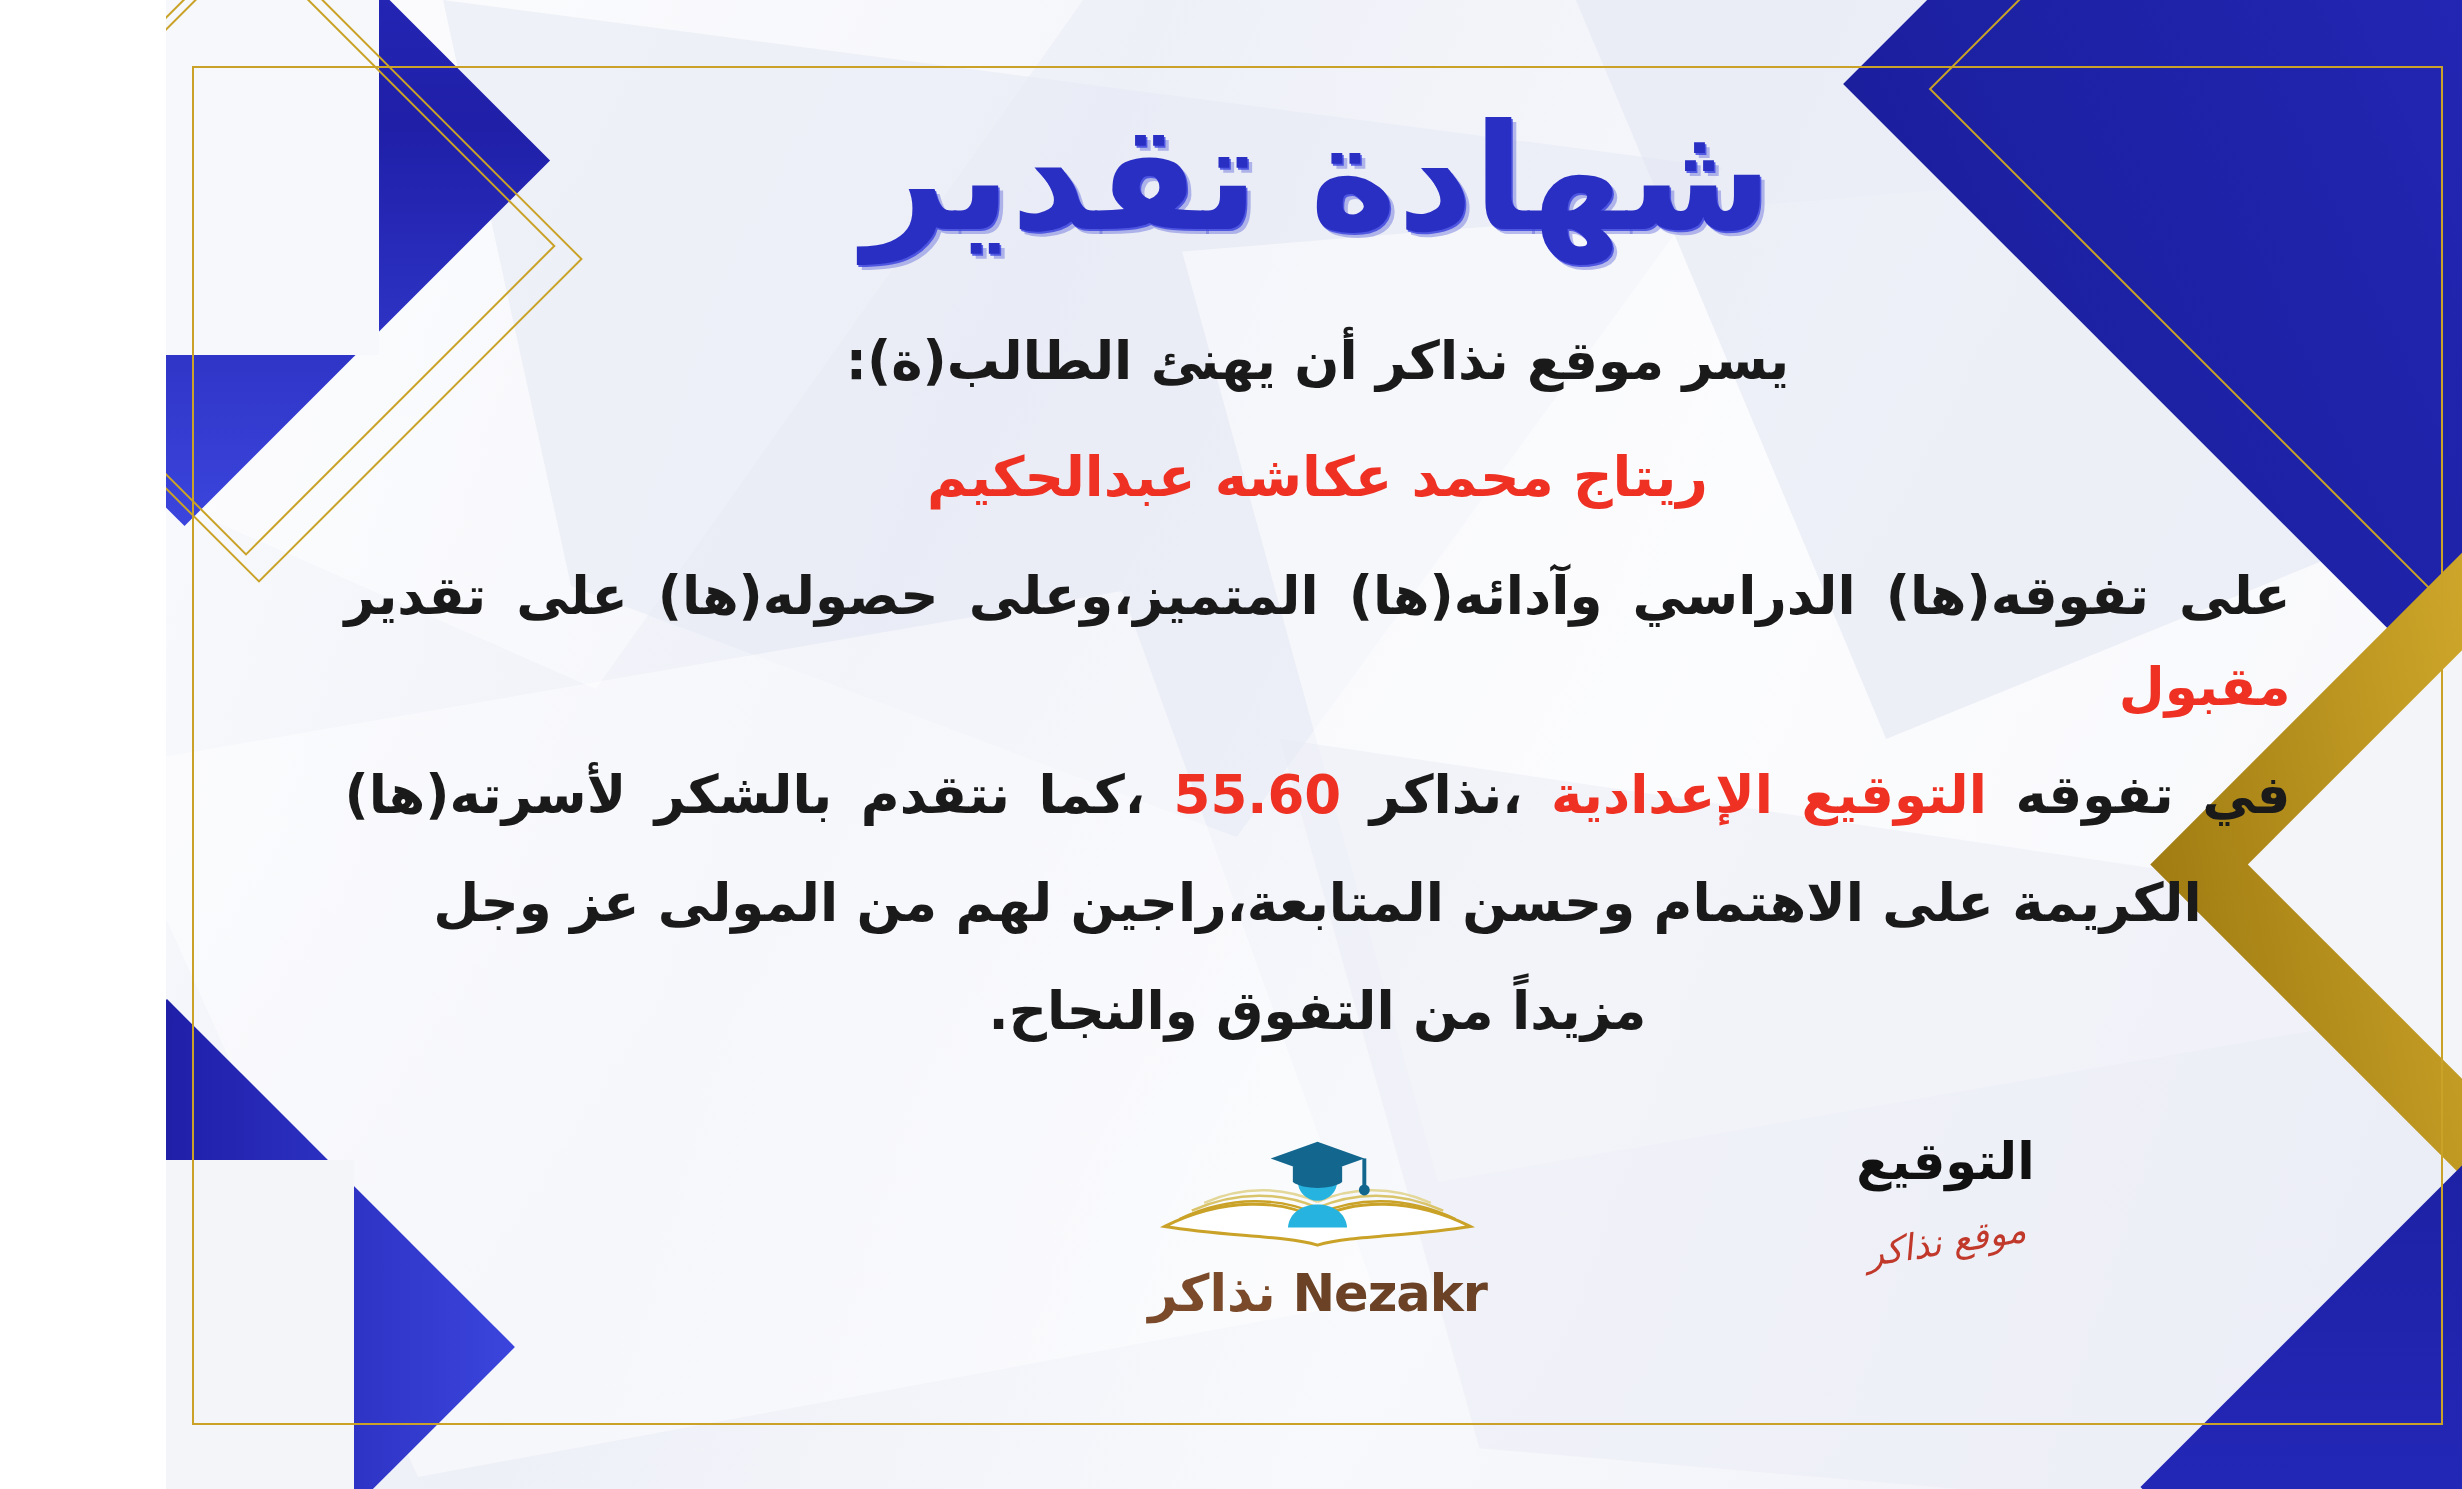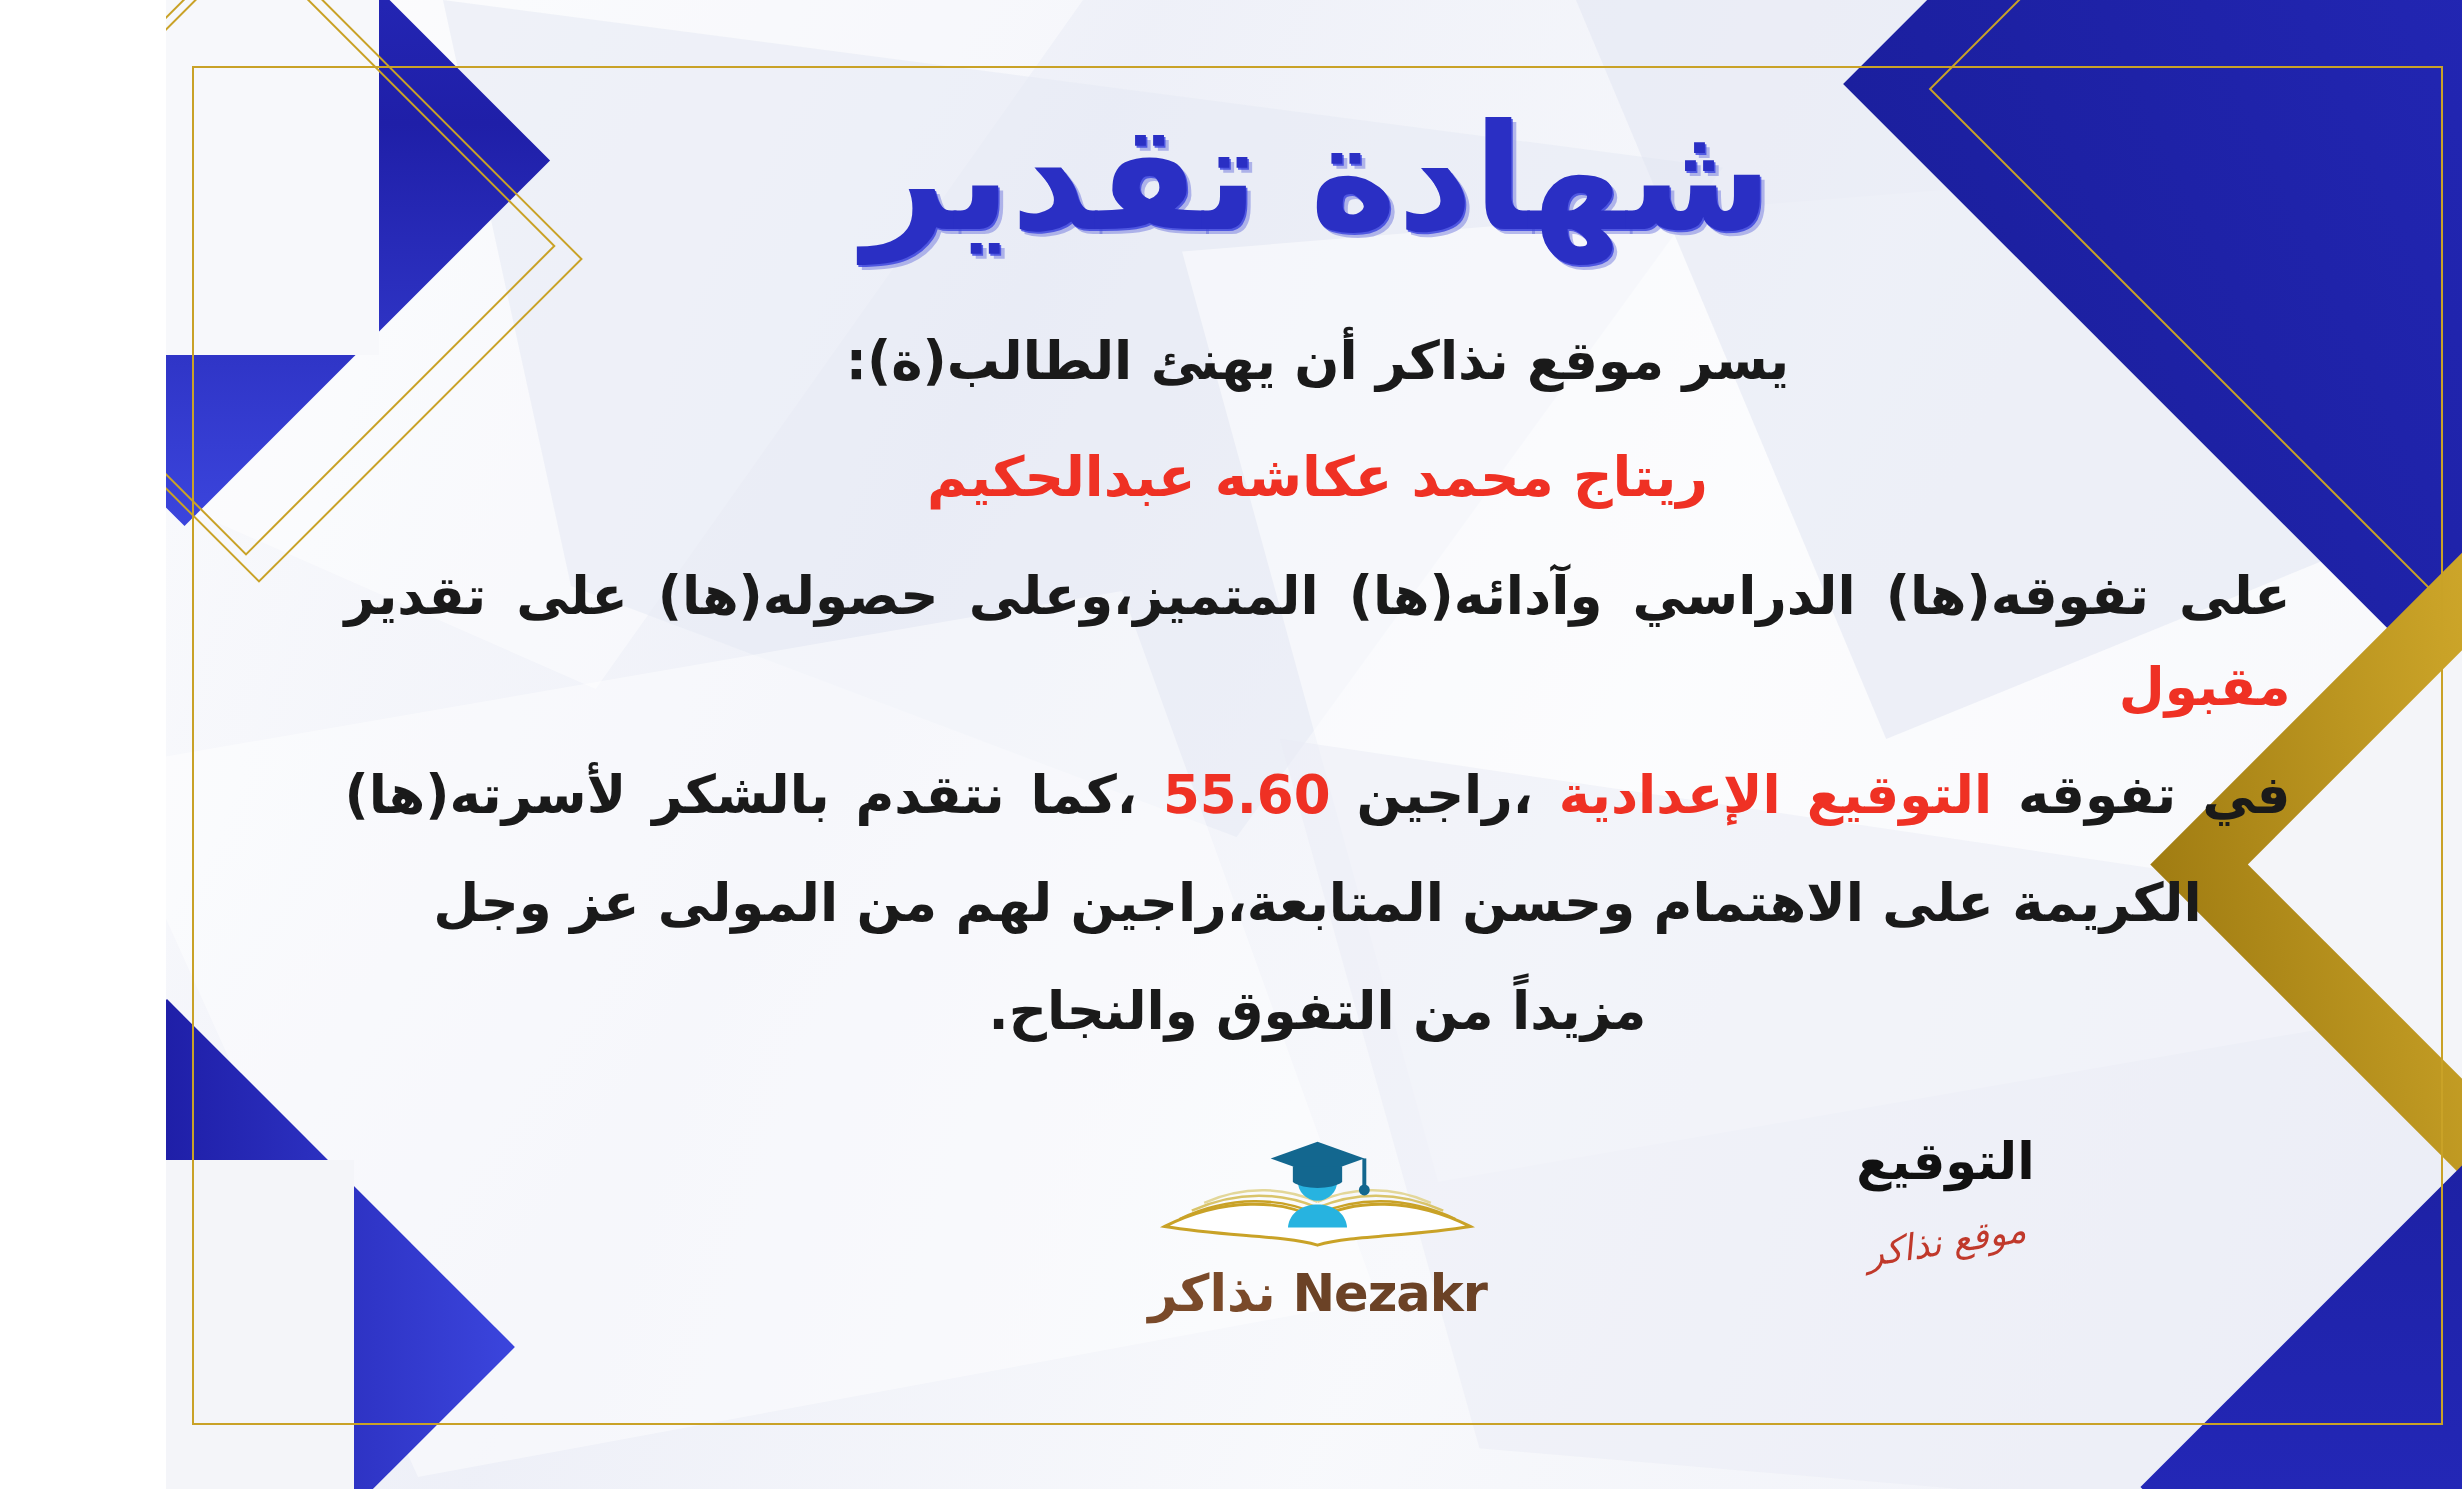--- a/index.html
+++ b/index.html
@@ -276,21 +276,21 @@
       <div class="student-name">ريتاج محمد عكاشه عبدالحكيم</div>
 
       <div class="line justified">
         <span>على تفوقه(ها) الدراسي وآدائه(ها) المتميز،وعلى حصوله(ها) على تقدير</span>
         <span class="red">مقبول</span>
       </div>
 
       <div class="line justified">
         <span>في تفوقه</span>
         <span class="red">التوقيع الإعدادية</span>
-        <span>،راجين</span>
+        <span>،نذاكر</span>
         <span class="red">55.60</span>
         <span>،كما نتقدم بالشكر لأسرته(ها)</span>
       </div>
 
       <div class="line">الكريمة على الاهتمام وحسن المتابعة،راجين لهم من المولى عز وجل</div>
 
       <div class="line">مزيداً من التفوق والنجاح.</div>
     </div>
 
     <div class="footer">

